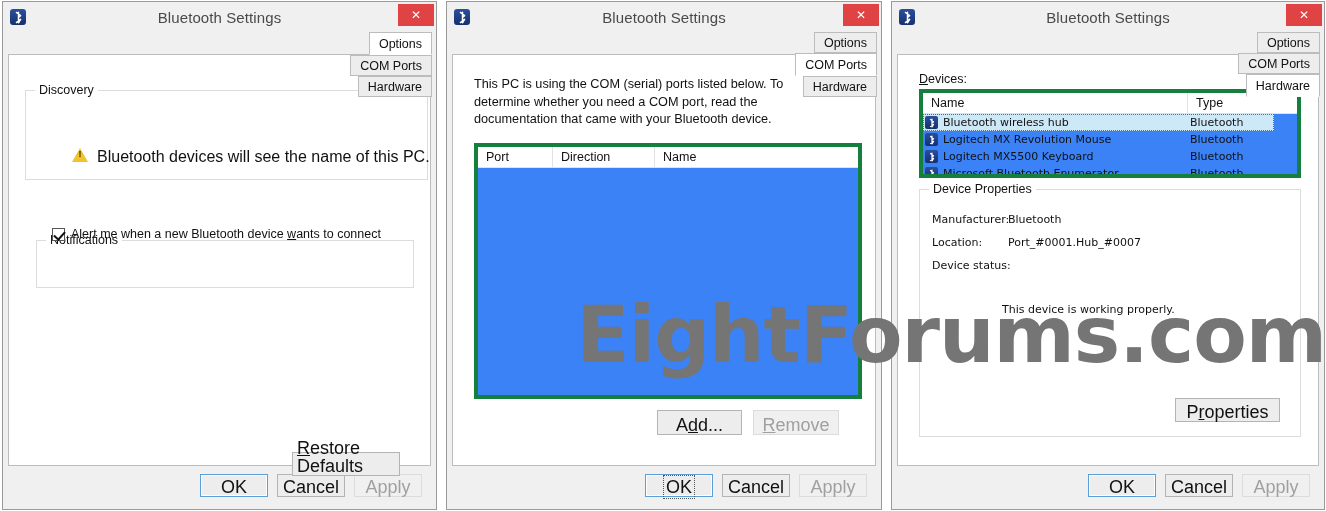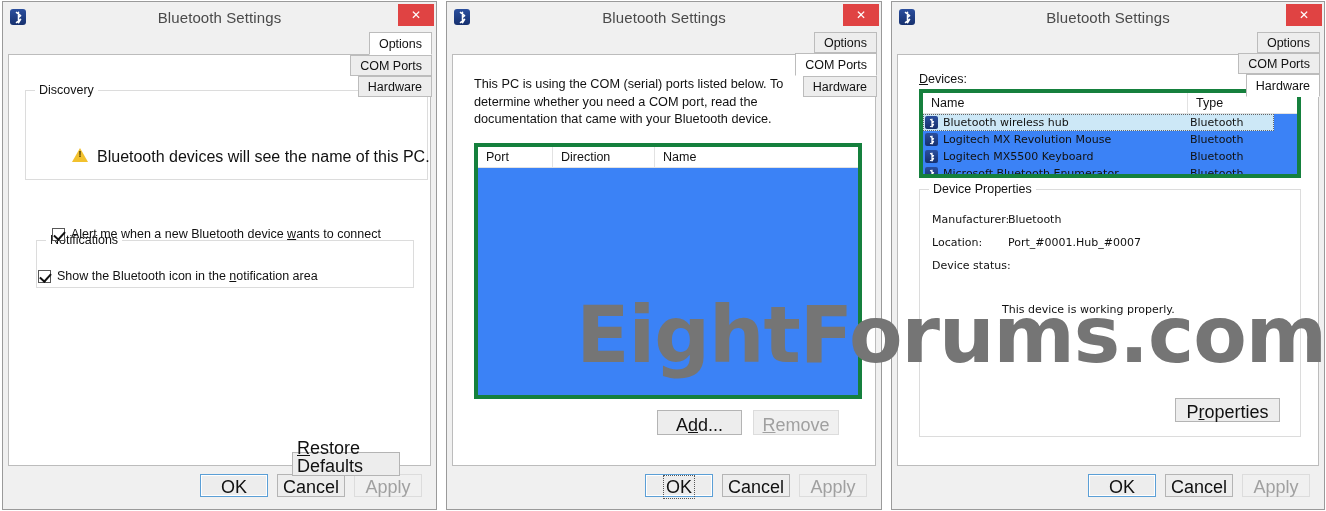--- a/index.html
+++ b/index.html
@@ -333,24 +333,20 @@
         </div>
 
         <div class="group" style="left:27px; top:153px; width:378px; height:48px;margin-top:32px;">
           <span class="glabel">Notifications</span>
         </div>
         <div class="cbrow" style="left:43px; top:172px;">
           <span class="cbox checked"></span>
           <span class="cblabel">Alert me when a new Bluetooth device <u class="acc">w</u>ants to connect</span>
         </div>
 
-        <div class="cbrow" style="left:29px; top:214px;">
-          <span class="cbox checked"></span>
-          <span class="cblabel">Show the Bluetooth icon in the <u class="acc">n</u>otification area</span>
-        </div>
 
         <div class="btn" style="position:absolute; left:283px; top:397px; width:108px; height:24px;">
           <span class="lbl"><u class="acc">R</u>estore Defaults</span>
         </div>
       </div>
 
       <div class="footer">
         <div class="btn default" style="width:68px;">
           <span class="lbl">OK</span>
         </div>

